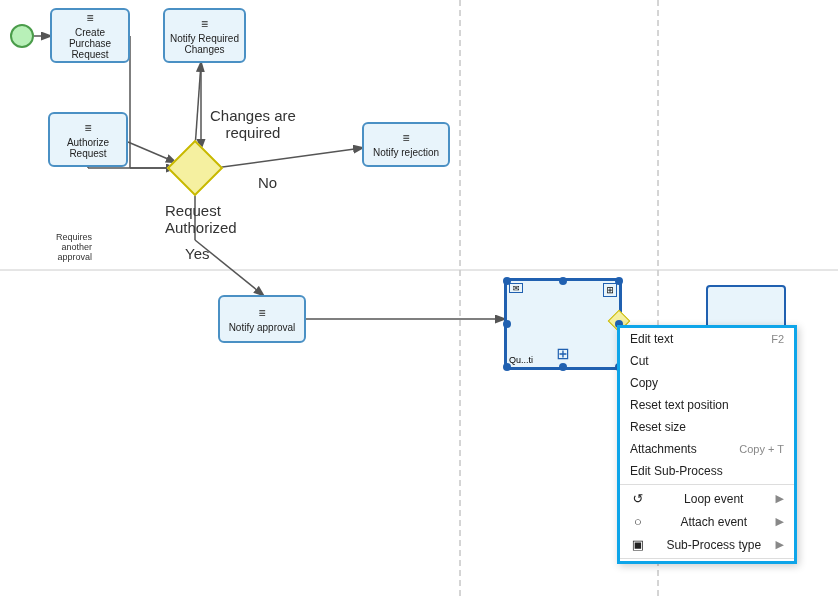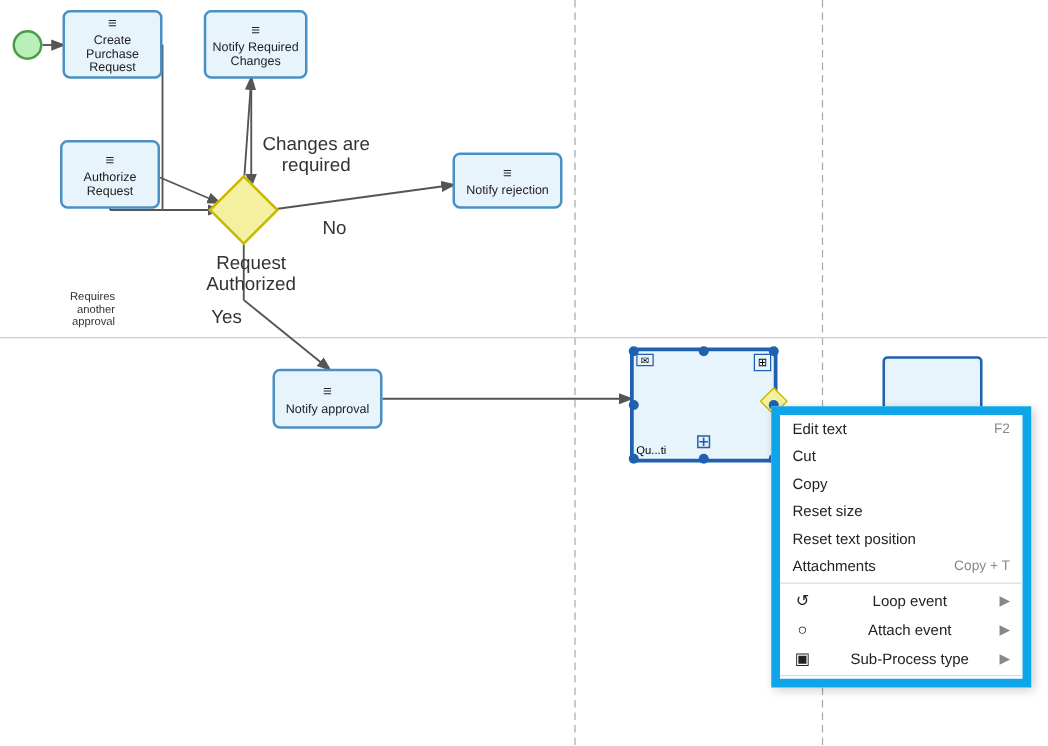--- a/index.html
+++ b/index.html
@@ -72,23 +72,23 @@
       position: absolute;
       font-size: 15px;
       color: #333;
       white-space: nowrap;
     }
 
     
     .context-menu {
       position: absolute;
       background: #fff;
-      border: 7px solid #0ea5e9;
+      border: 3px solid #0ea5e9;
       box-shadow: 2px 2px 8px rgba(0,0,0,0.2);
-      width: 208px;
+      width: 180px;
       z-index: 100;
       font-size: 12px;
     }
     .context-menu-item {
       display: flex;
       align-items: center;
       justify-content: space-between;
       padding: 4px 10px;
       cursor: pointer;
       color: #222;
@@ -192,25 +192,25 @@
     <div class="gateway-inner"></div>
   </div>
 
   <div class="flow-label" style="left: 210px; top: 90px; white-space: pre-line; text-align: center;">
     <span>Changes are
 required</span>
   </div>
   <div class="flow-label" style="left: 258px; top: 155px; margin-top: 19px;">
     <span>No</span>
   </div>
-  <div class="flow-label" style="left: 165px; top: 185px; white-space: pre-line; text-align: center;">
+  <div class="flow-label" style="left: 165px; top: 185px; white-space: pre-line; ">
     <span>Request
 Authorized</span>
   </div>
-  <div class="flow-label" style="left: 169px; top: 245px;">
+  <div class="flow-label" style="left: 185px; top: 245px;">
     <span>Yes</span>
   </div>
   <div class="flow-label" style="left: 56px; top: 222px; white-space: pre-line; text-align: right; font-size: 9px;">
     <span>Requires
 another
 approval</span>
   </div>
 
   <div class="task" style="left: 362px; top: 122px; width: 88px; height: 45px;">
     <span class="task-icon">≡</span>
@@ -254,28 +254,31 @@
       <span>Edit text</span>
       <span class="shortcut">F2</span>
     </div>
     <div class="context-menu-item">
       <span>Cut</span>
     </div>
     <div class="context-menu-item">
       <span>Copy</span>
     </div>
     <div class="context-menu-item">
+      <span>Reset text position</span>
+    </div>
+    <div class="context-menu-item">
       <span>Reset size</span>
-    </div>
-    <div class="context-menu-item">
-      <span>Reset text position</span>
     </div>
     <div class="context-menu-item">
       <span>Attachments</span>
       <span class="shortcut">Copy + T</span>
+    </div>
+    <div class="context-menu-item">
+      <span>Edit Sub-Process</span>
     </div>
     <div class="context-menu-divider"></div>
     <div class="context-menu-item has-icon">
       <span class="icon-left">↺</span>
       <span>Loop event</span>
       <span class="arrow">▶</span>
     </div>
     <div class="context-menu-item has-icon">
       <span class="icon-left">○</span>
       <span>Attach event</span>

